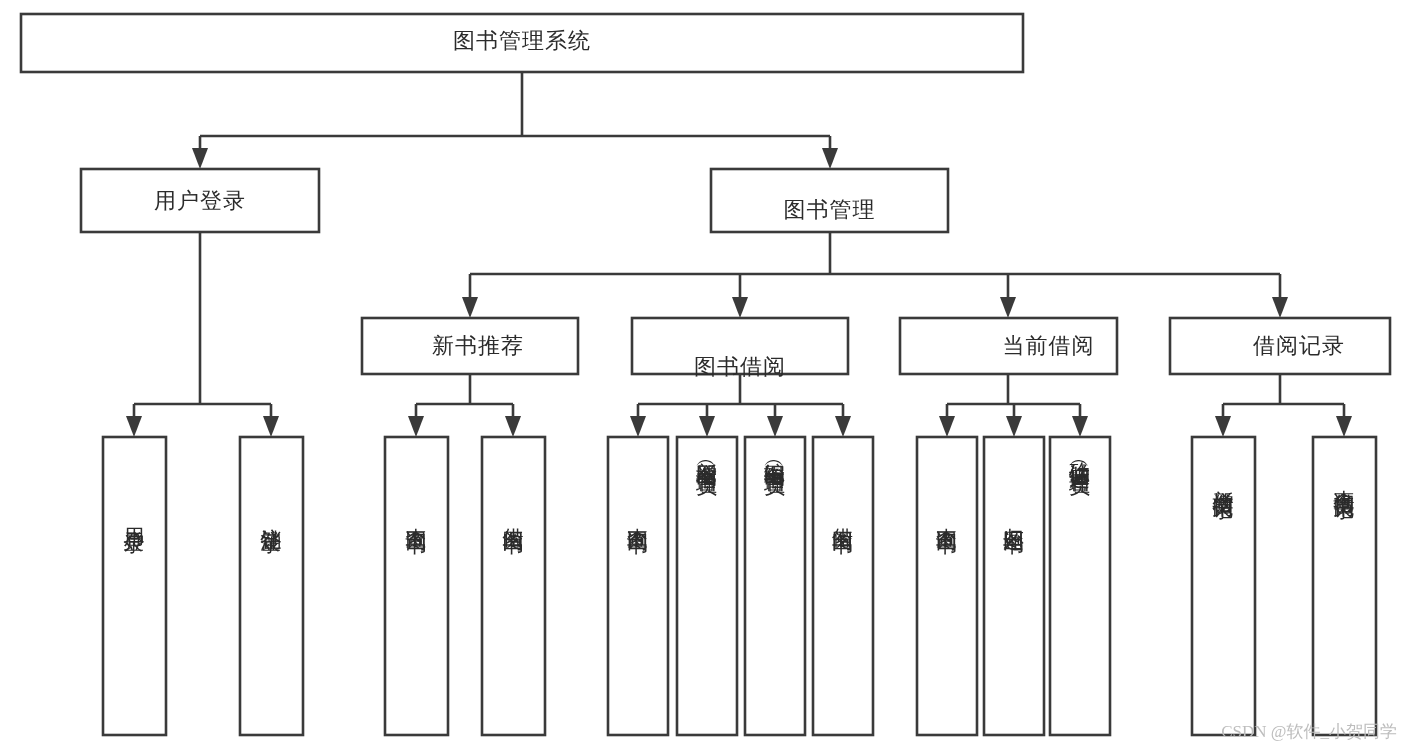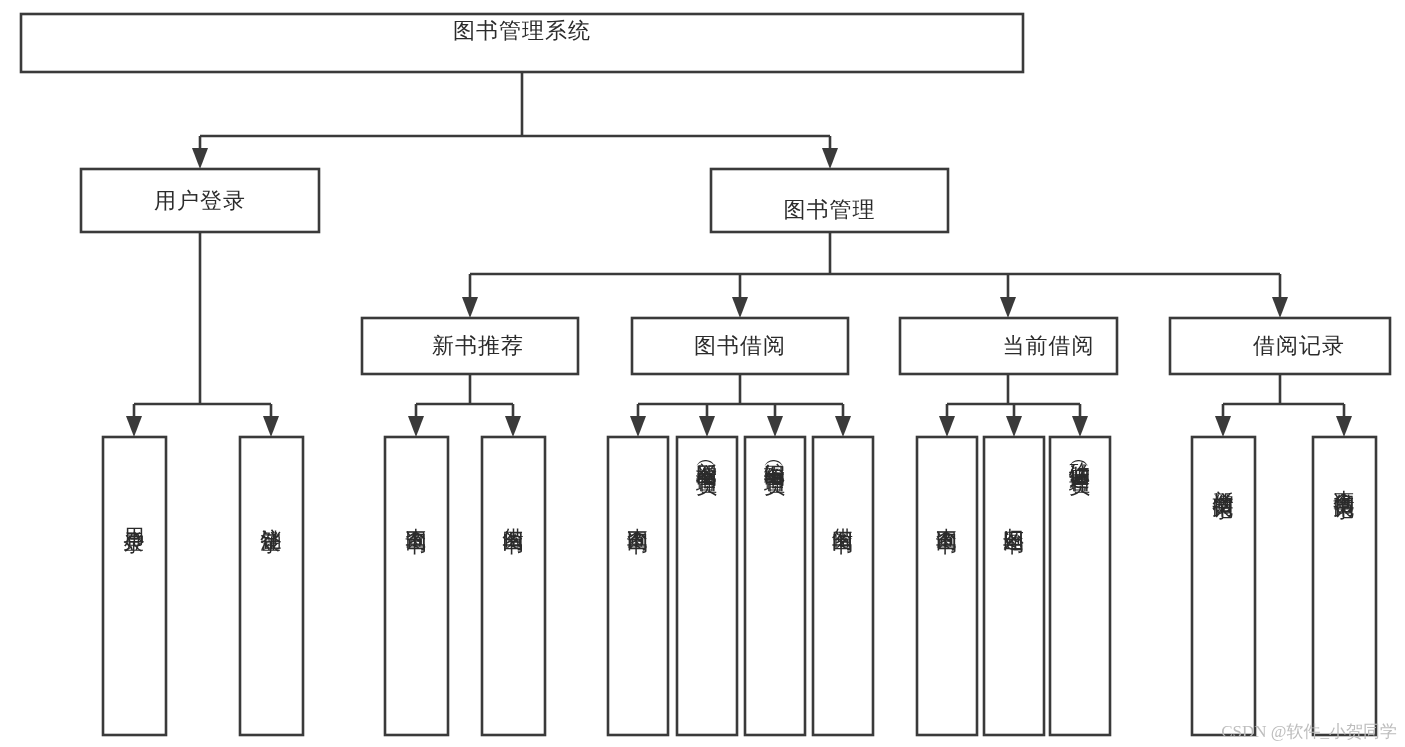--- a/index.html
+++ b/index.html
@@ -172,35 +172,35 @@
 
     <path class="connector" d="M 1280,374 L 1280,404"></path>
     <path class="connector" d="M 1223,404 L 1344,404"></path>
     <path class="connector" d="M 1223,404 L 1223,418"></path>
     <path class="connector" d="M 1344,404 L 1344,418"></path>
     <polygon class="arrow-head" points="1223,437 1215,416 1231,416"></polygon>
     <polygon class="arrow-head" points="1344,437 1336,416 1352,416"></polygon>
 
   </svg>
 
-  <div class="hlabel-wrap" style="left:21px; top:2px; width:1002px; height:58px;">
+  <div class="hlabel-wrap" style="left:21px; top:12px; width:1002px; height:58px;">
     <span class="hlabel-text">图书管理系统</span>
   </div>
 
   <div class="hlabel-wrap" style="left:81px; top:169px; width:238px; height:63px;">
     <span class="hlabel-text">用户登录</span>
   </div>
   <div class="hlabel-wrap" style="left:711px; top:180px; width:237px; height:60px;">
     <span class="hlabel-text">图书管理</span>
   </div>
 
   <div class="hlabel-wrap" style="left:362px; top:318px; width:216px; height:56px;padding-left:8px;">
     <span class="hlabel-text">新书推荐</span>
   </div>
-  <div class="hlabel-wrap" style="left:632px; top:318px; width:216px; height:56px;">
+  <div class="hlabel-wrap" style="left:632px; top:326px; width:216px; height:56px;align-items:flex-end;">
     <span class="hlabel-text">图书借阅</span>
   </div>
   <div class="hlabel-wrap" style="left:900px; top:318px; width:217px; height:56px;padding-left:40px;">
     <span class="hlabel-text">当前借阅</span>
   </div>
   <div class="hlabel-wrap" style="left:1170px; top:318px; width:258px; height:56px;justify-content:center;">
     <span class="hlabel-text">借阅记录</span>
   </div>
 
   <div class="vlabel-wrap" style="left:103px; top:437px; width:63px; height:298px; padding-top:74px;">

